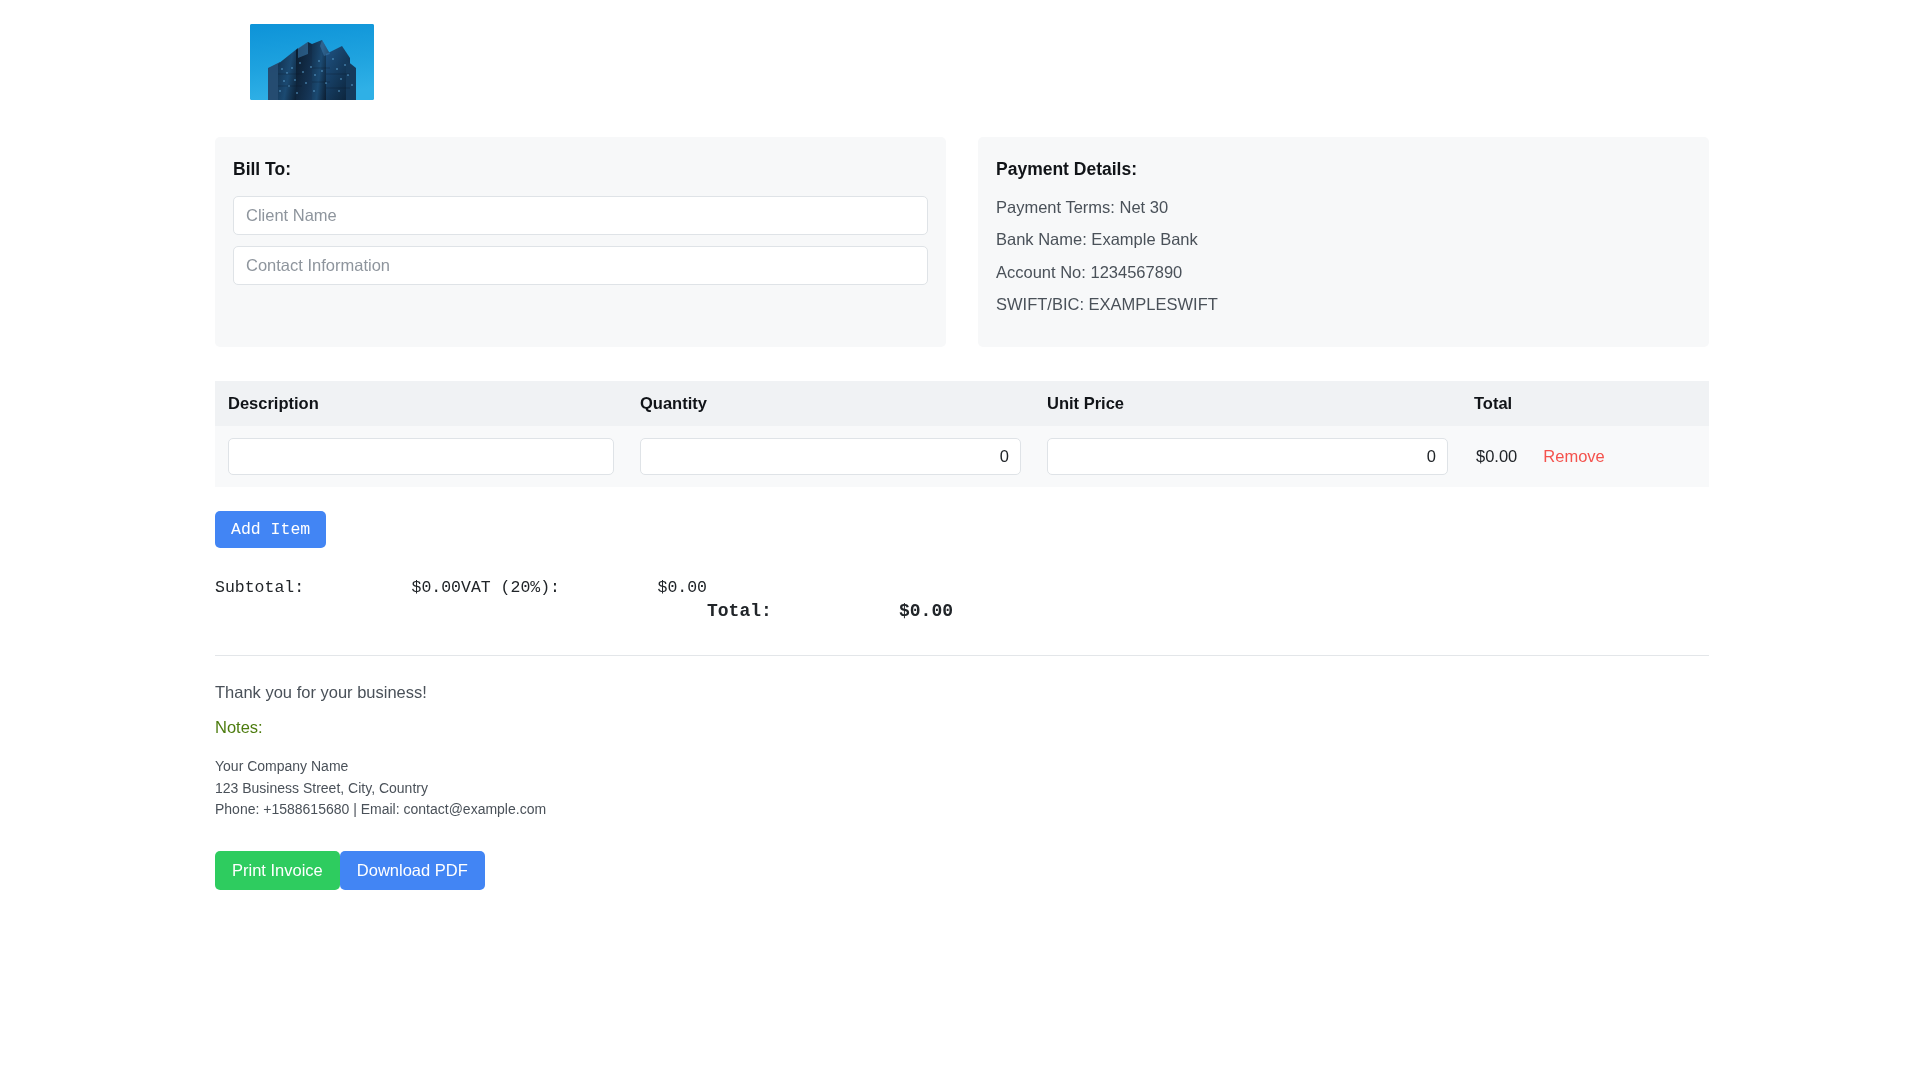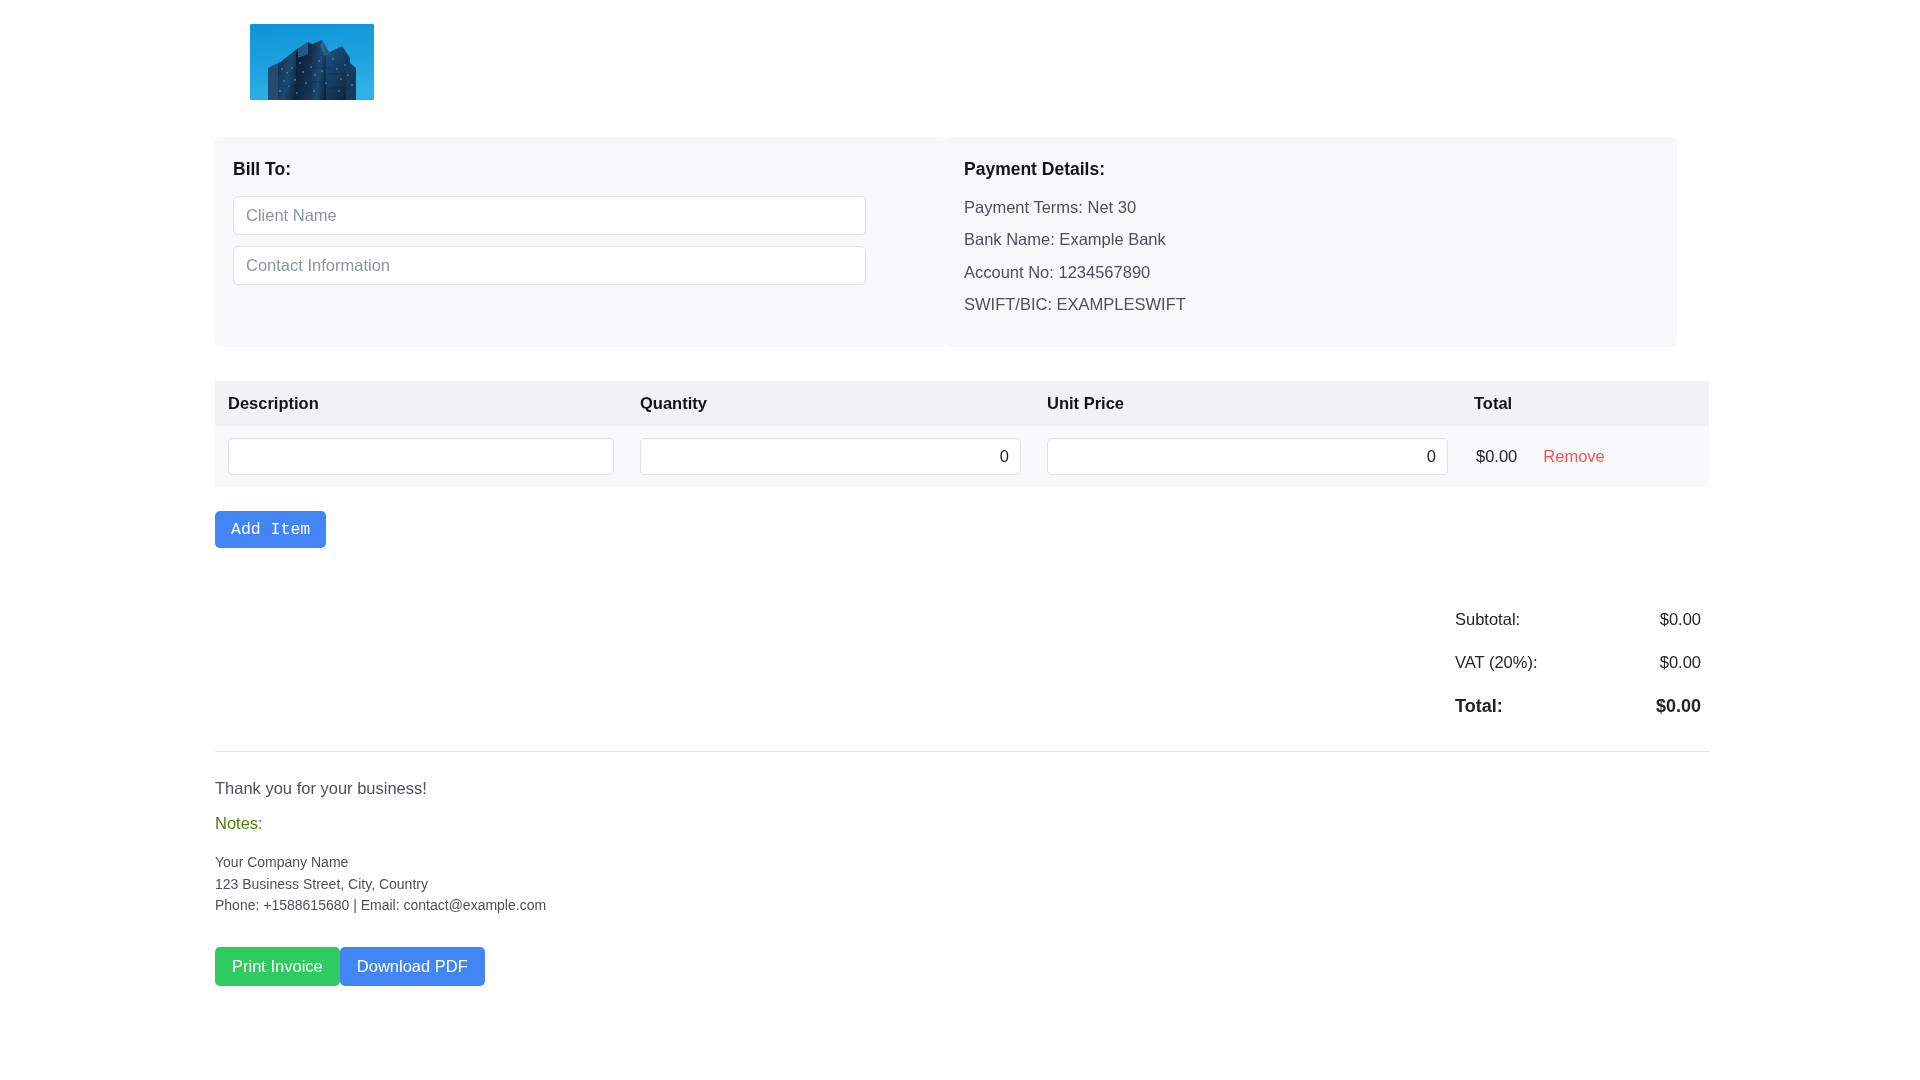--- a/index.html
+++ b/index.html
@@ -62,20 +62,21 @@
   }
   .invoice-meta {
     font-size: 16.5px;
     color: #4a5159;
     margin-top: 2px;
   }
 
   
   .panels {
     display: flex;
+    gap: 32px;
     margin-top: 37px;
   }
   .panel {
     background: #f7f8f9;
     border-radius: 5px;
     padding: 22px 18px 22px 18px;
     width: 731px;
     min-height: 210px;
   }
   .panel h3 {
@@ -87,21 +88,21 @@
   .panel-line {
     font-size: 16.5px;
     color: #4a5159;
     line-height: 1.41;
     margin-bottom: 9px;
   }
   .panel-line:last-child { margin-bottom: 0; }
 
   .field {
     display: block;
-    width: 633px;
+    width: 695px;
     border: 1px solid #dfe3e7;
     border-radius: 5px;
     background: #ffffff;
     font-family: "Liberation Sans", sans-serif;
     font-size: 16.5px;
     color: #212529;
     padding: 9px 12px;
     margin-bottom: 11px;
     outline: none;
   }
@@ -173,25 +174,25 @@
     border-radius: 5px;
     color: #ffffff;
     font-family: Liberation Mono, monospace;
     font-size: 16.5px;
     padding: 9px 16px;
     cursor: pointer;
   }
 
   
   .totals {
-    margin-top: 62px;
-    display: flex;
-    flex-direction: column;
+    margin-top: 30px;
+    display: flex;
     align-items: flex-end;
     padding-right: 8px;
+    font-family: Liberation Mono, monospace;
   }
   .totals-row {
     display: flex;
     justify-content: space-between;
     width: 246px;
     font-size: 16.5px;
     color: #212529;
     margin-bottom: 24px;
   }
   .totals-row.grand {

